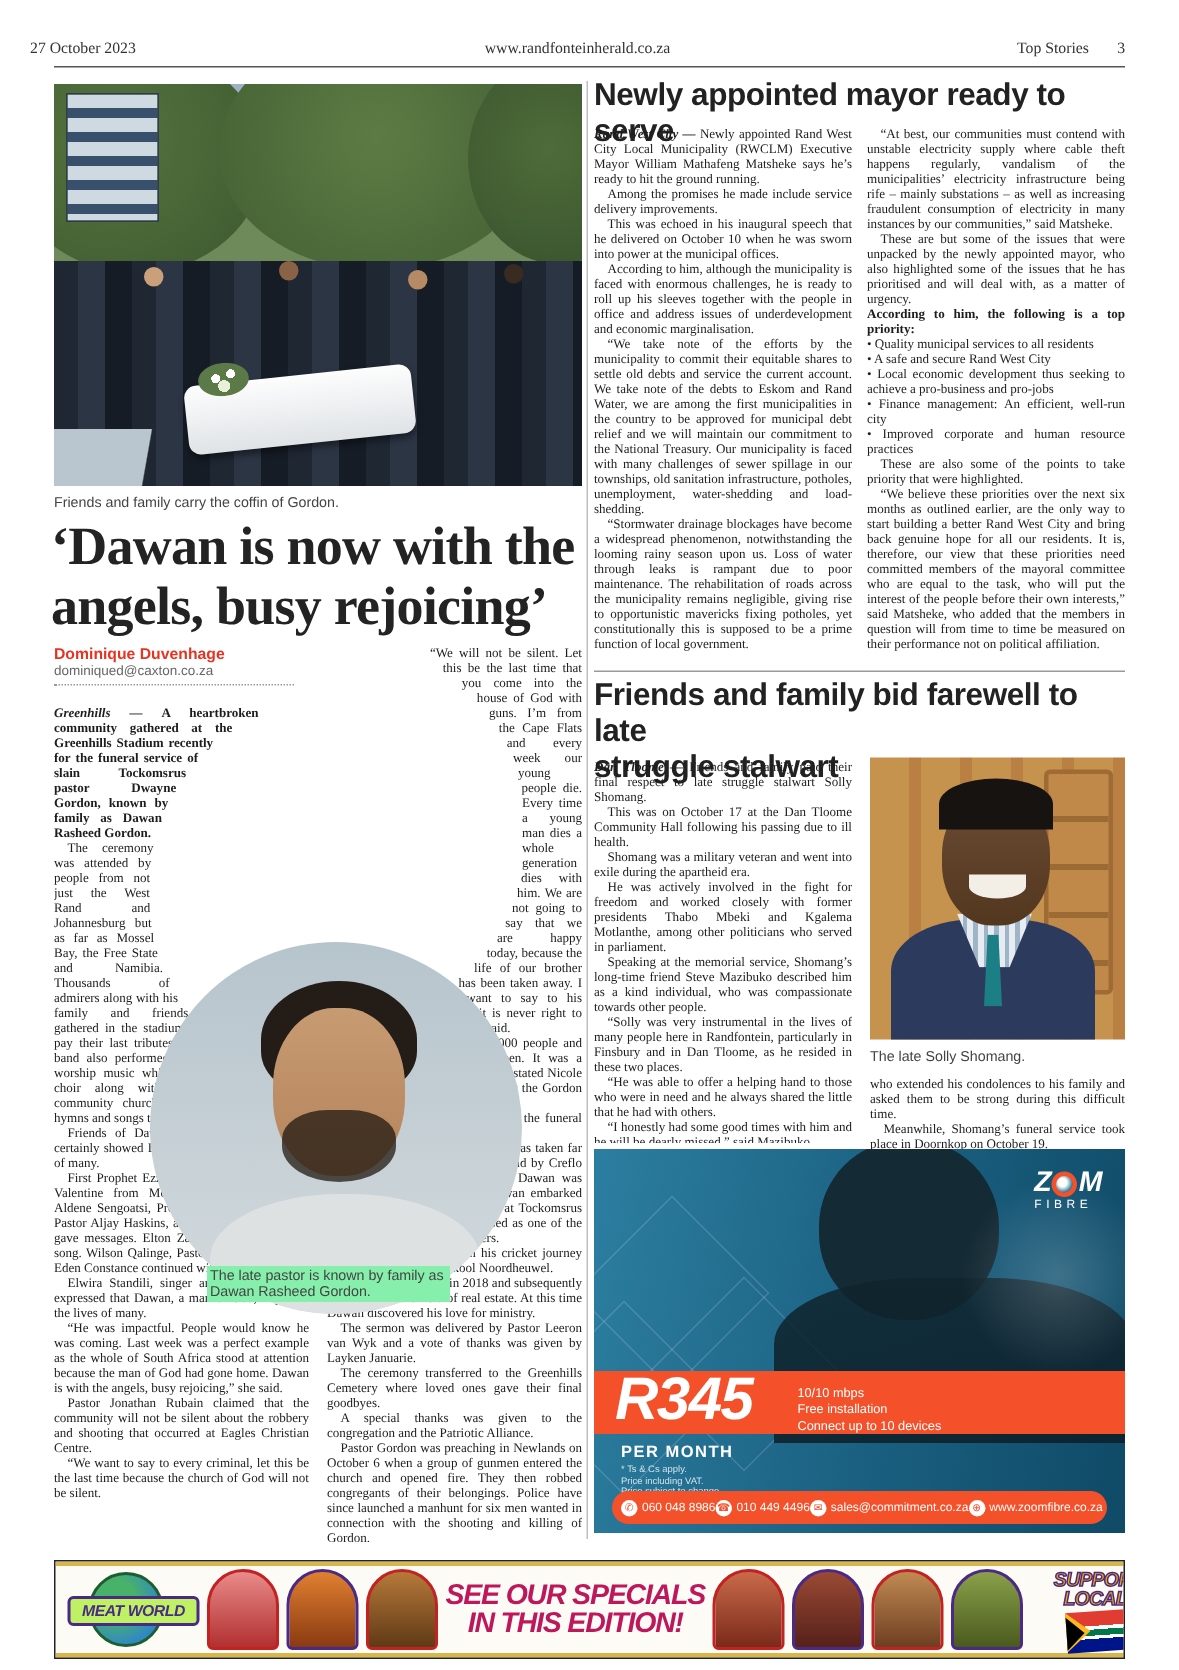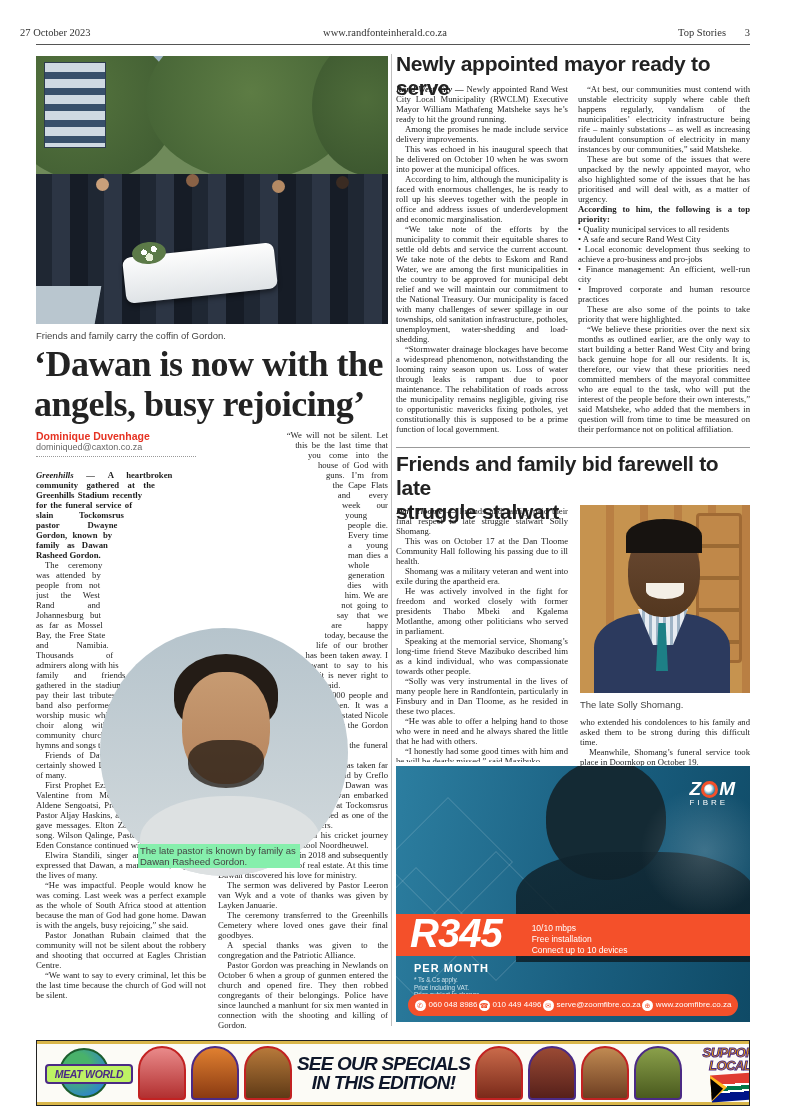--- a/index.html
+++ b/index.html
@@ -104,21 +104,21 @@
 .mw-banner{position:absolute;left:0;top:18px;width:88px;height:20px;background:#bef264;border:2px solid #4b2a85;border-radius:4px;display:flex;align-items:center;justify-content:center;font-weight:bold;font-style:italic;font-size:10.5px;color:#4b2a85;letter-spacing:-.3px}
 .arch{flex:0 0 auto;width:48px;height:54px;border-radius:24px 24px 4px 4px;border:2px solid #4b2a85}
 .arch.r{border-color:#c22222}
 .a1{background:linear-gradient(#e98a8a,#b23030)}
 .a2{background:linear-gradient(#e08030,#8a3a12)}
 .a3{background:linear-gradient(#b7793a,#5f3a16)}
 .a4{background:linear-gradient(#c96a4a,#7a2a1a)}
 .a5{background:linear-gradient(#9a4a34,#56201a)}
 .a6{background:linear-gradient(#c08a52,#6e3e22)}
 .a7{background:linear-gradient(#8aa04a,#4a5a1e)}
-.mw-head{flex:1;text-align:center;color:#0f172a;font-weight:bold;font-style:italic;font-size:19px;line-height:19px;letter-spacing:-.8px;white-space:nowrap}
+.mw-head{flex:1;text-align:center;color:#be185d;font-weight:bold;font-style:italic;font-size:19px;line-height:19px;letter-spacing:-.8px;white-space:nowrap}
 .support{flex:0 0 auto;width:90px;text-align:center;position:relative}
 .sup-txt{font-weight:bold;font-style:italic;font-size:13px;line-height:13px;color:#f5a800;-webkit-text-stroke:1px #4b2a85;letter-spacing:-.5px}
 .flag{width:42px;height:27px;margin:2px auto 0;position:relative;transform:rotate(-4deg);background:linear-gradient(180deg,#e03c31 0 36%,#fff 36% 45%,#007749 45% 60%,#fff 60% 68%,#001489 68% 100%)}
 .flag::before{content:"";position:absolute;left:0;top:0;border-top:13.5px solid transparent;border-bottom:13.5px solid transparent;border-left:16px solid #ffb81c}
 .flag::after{content:"";position:absolute;left:0;top:2.5px;border-top:11px solid transparent;border-bottom:11px solid transparent;border-left:12px solid #000}
 </style>
 </head>
 <body>
 
 <div class="hdr">
@@ -229,21 +229,21 @@
     <span class="zc">
         <span class="ic">✆</span>
         <span>060 048 8986</span>
       </span>
     <span class="zc">
         <span class="ic">☎</span>
         <span>010 449 4496</span>
       </span>
     <span class="zc">
         <span class="ic">✉</span>
-        <span>serve@zoomfibre.co.za</span>
+        <span>sales@commitment.co.za</span>
       </span>
     <span class="zc">
         <span class="ic">⊕</span>
         <span>www.zoomfibre.co.za</span>
       </span>
   </div>
 </div>
 
 <div class="meat">
   <div class="mw-logo">

